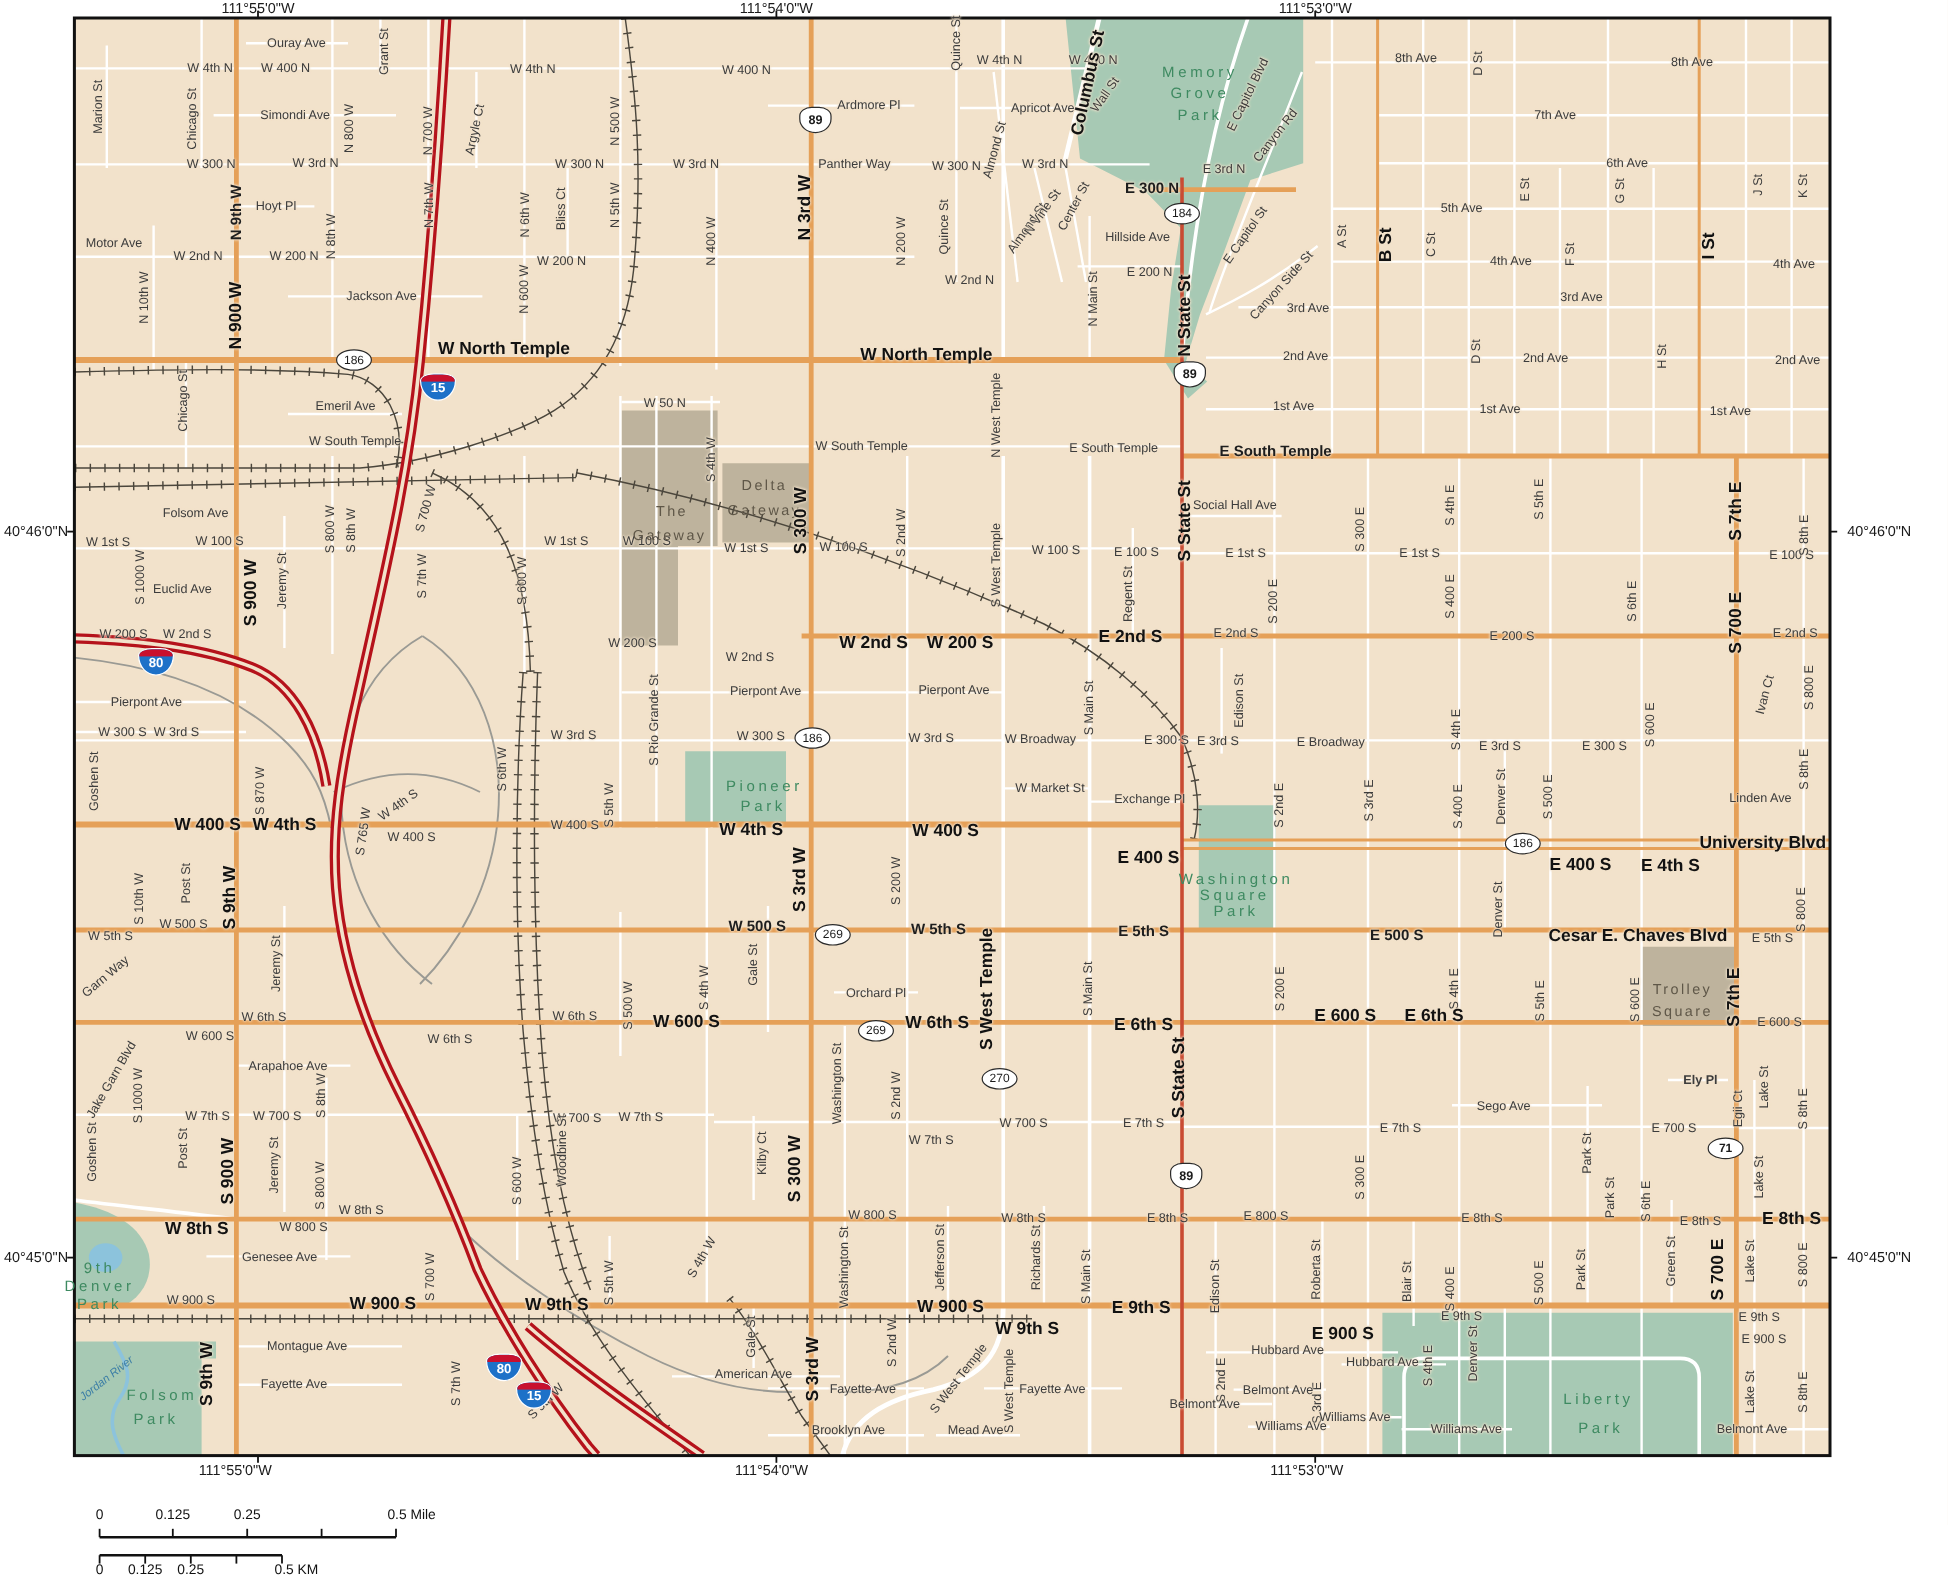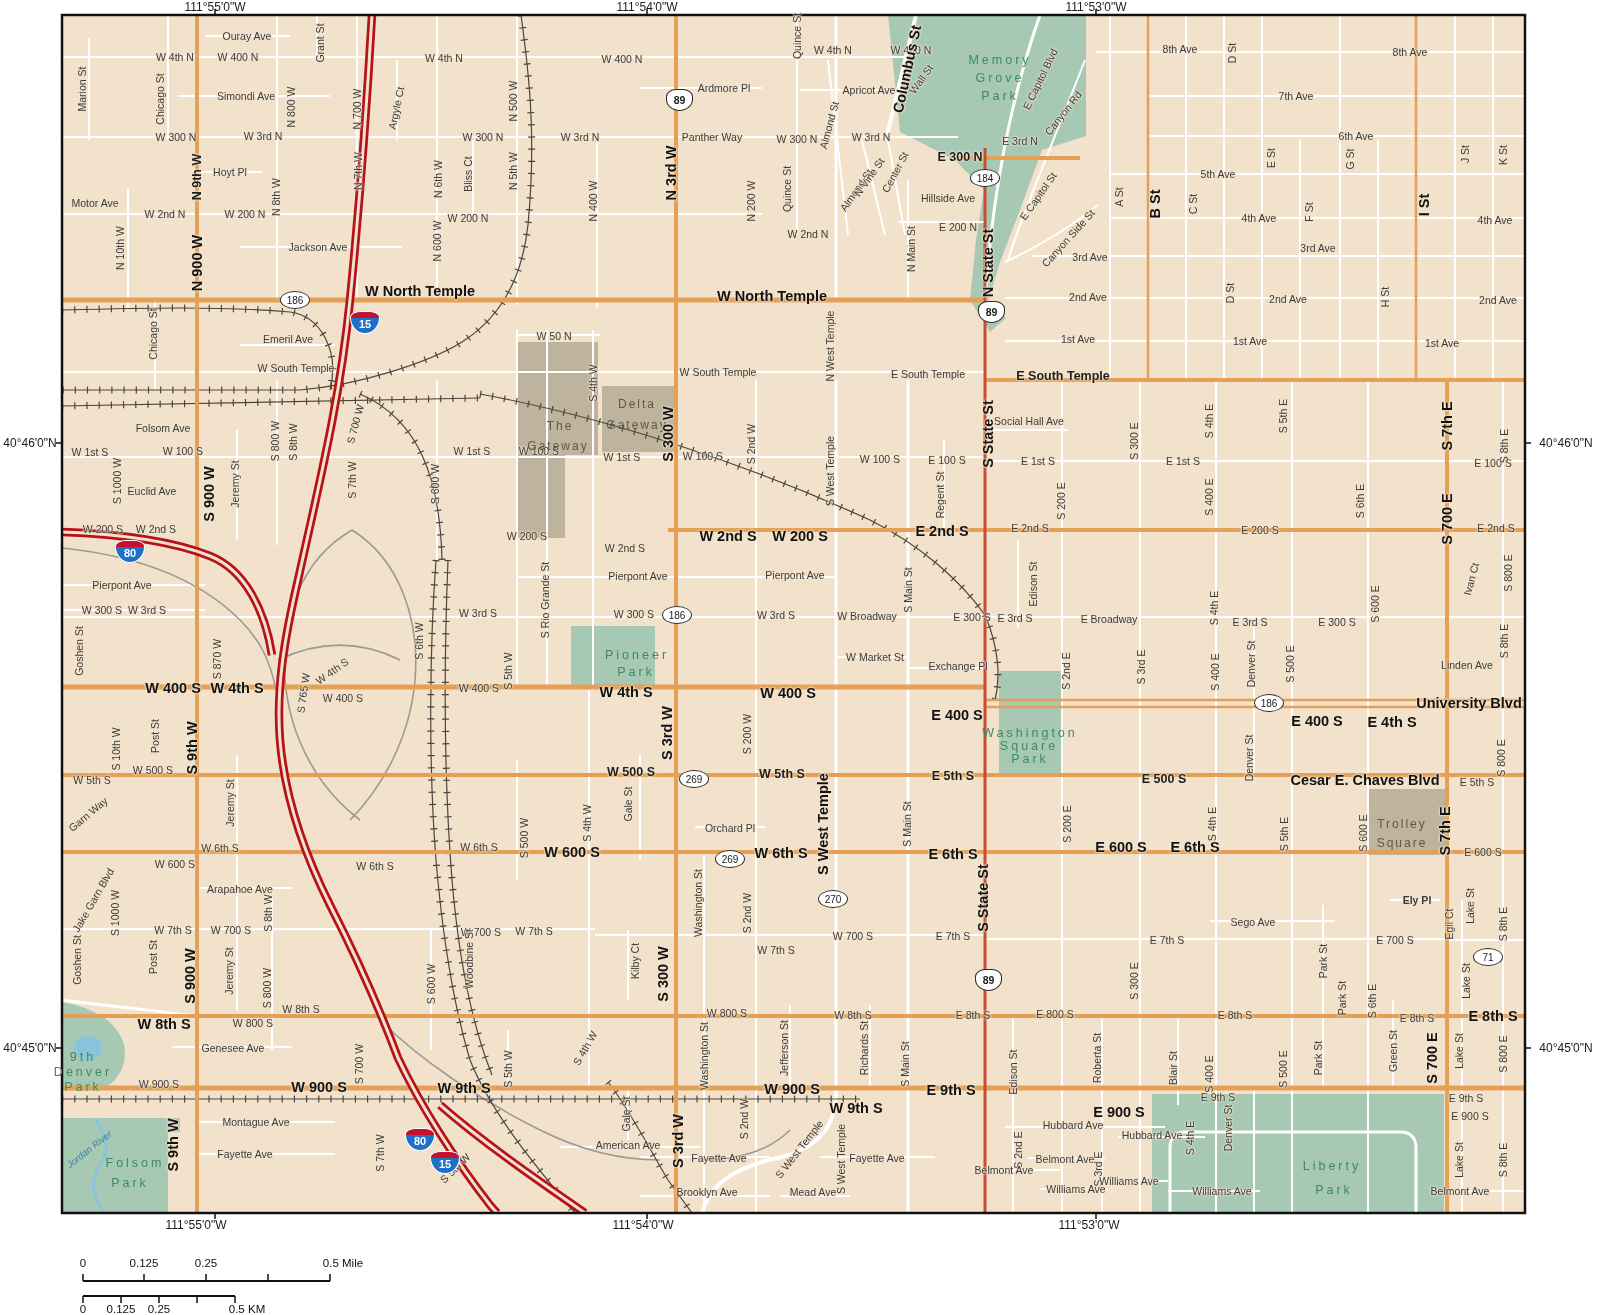--- a/index.html
+++ b/index.html
@@ -657,17 +657,17 @@
       </div>
       <div class="shield sh-ov" style="left: 715px; top: 850px; position: absolute;">
         <span>269</span>
       </div>
       <div class="shield sh-ov" style="left: 818px; top: 890px; position: absolute;">
         <span>270</span>
       </div>
       <div class="shield sh-ov" style="left: 970px; top: 169px; position: absolute;">
         <span>184</span>
       </div>
-      <div class="shield sh-ov" style="left: 1473px; top: 948px; position: absolute;">
+      <div class="shield sh-ov" style="left: 1423px; top: 948px; position: absolute; font-weight: bold;">
         <span>71</span>
       </div>
     </div>
 </div>
 
 </body></html>

